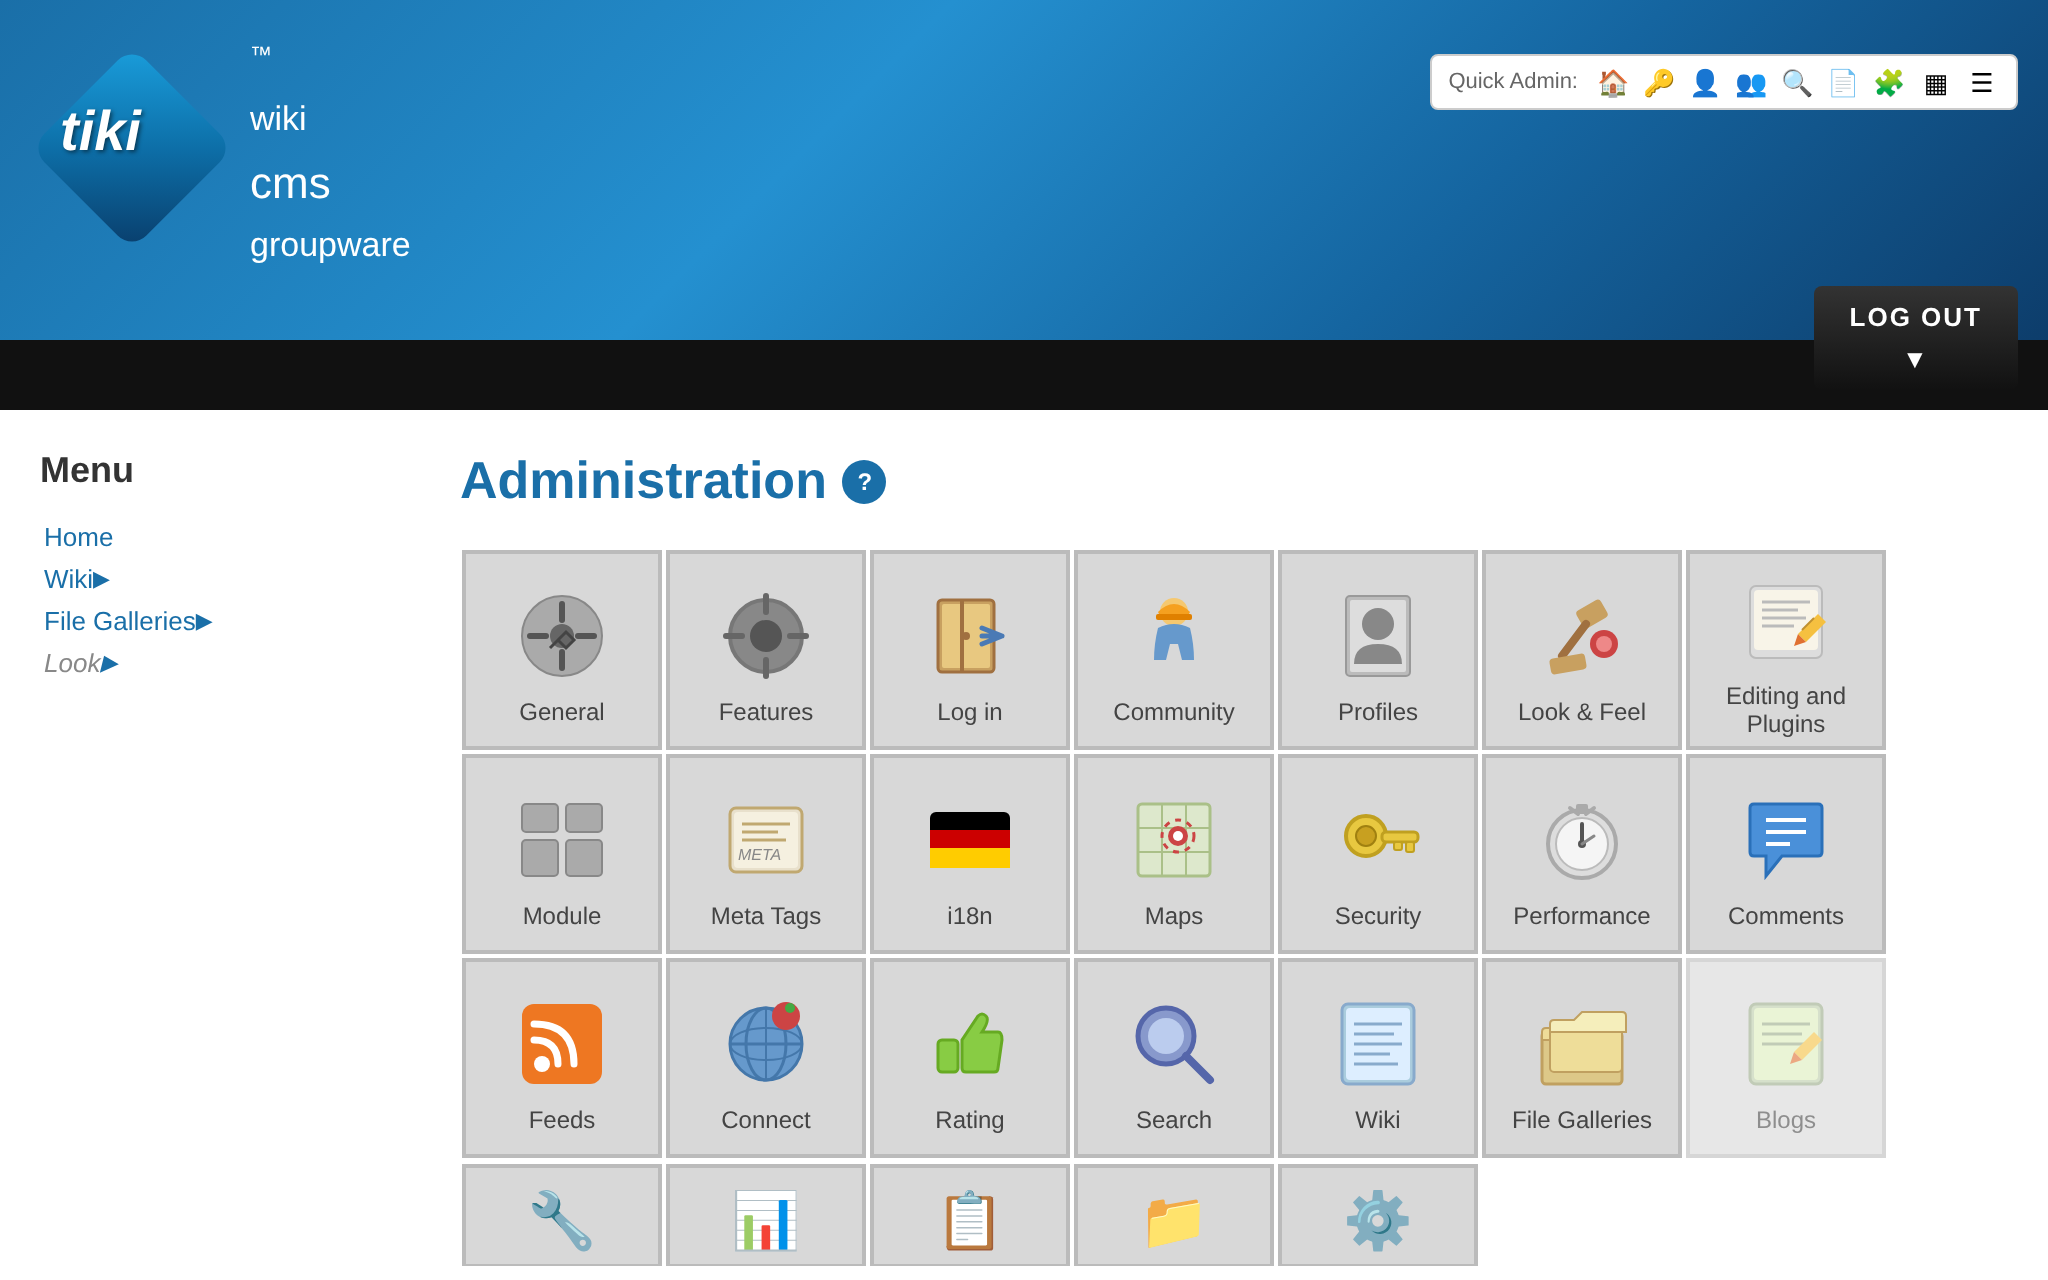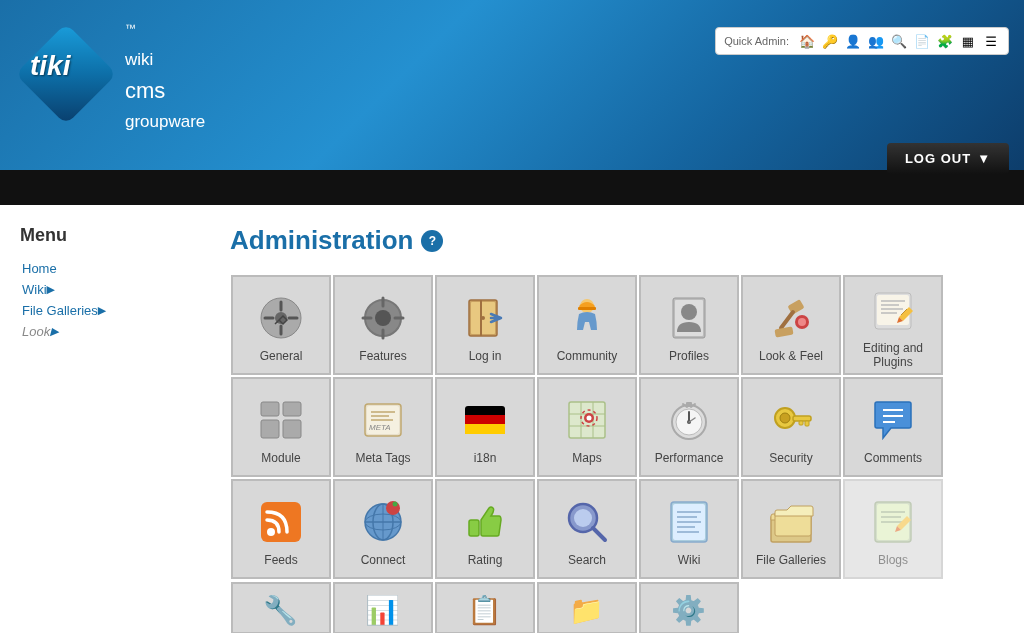--- a/index.html
+++ b/index.html
@@ -59,20 +59,21 @@
       padding: 8px 18px;
       border-radius: 4px;
       cursor: pointer;
       font-size: 13px;
       font-weight: bold;
       display: flex;
       align-items: center;
       gap: 6px;
       letter-spacing: 1px;
       margin-top: 80px;
+      flex-direction: column;
     }
 
     
     .nav-bar {
       background: #111;
       height: 35px;
     }
 
     
     .main-content {
@@ -397,51 +398,51 @@
             <circle cx="26" cy="22" r="8" fill="none" stroke="#cc4444" stroke-width="1.5" stroke-dasharray="3,3"></circle>
           </svg>
         </div>
         <span class="icon-label">Maps</span>
       </div>
 
       <div class="icon-cell">
         <div class="icon-img">
           <svg width="48" height="48" viewBox="0 0 48 48">
 
+            <circle cx="18" cy="22" r="10" fill="#e8c840" stroke="#c0a020" stroke-width="2"></circle>
+            <circle cx="18" cy="22" r="5" fill="#c8a020" stroke="#a08010" stroke-width="1"></circle>
+            <rect x="26" y="20" width="18" height="5" rx="2" fill="#e8c840" stroke="#c0a020" stroke-width="1.5"></rect>
+            <rect x="38" y="25" width="4" height="5" rx="1" fill="#e8c840" stroke="#c0a020" stroke-width="1"></rect>
+            <rect x="32" y="25" width="4" height="4" rx="1" fill="#e8c840" stroke="#c0a020" stroke-width="1"></rect>
+          </svg>
+        </div>
+        <span class="icon-label">Security</span>
+      </div>
+
+      <div class="icon-cell">
+        <div class="icon-img">
+          <svg width="48" height="48" viewBox="0 0 48 48">
+
             <circle cx="24" cy="26" r="17" fill="#ddd" stroke="#aaa" stroke-width="2"></circle>
             <circle cx="24" cy="26" r="13" fill="#f5f5f5" stroke="#bbb" stroke-width="1"></circle>
             <rect x="21" y="6" width="6" height="5" rx="1" fill="#aaa"></rect>
             <circle cx="24" cy="26" r="2" fill="#555"></circle>
             <line x1="24" y1="26" x2="24" y2="16" stroke="#555" stroke-width="2" stroke-linecap="round"></line>
             <line x1="24" y1="26" x2="30" y2="22" stroke="#888" stroke-width="1.5" stroke-linecap="round"></line>
             <line x1="18" y1="8" x2="22" y2="11" stroke="#aaa" stroke-width="2" stroke-linecap="round"></line>
             <line x1="30" y1="8" x2="26" y2="11" stroke="#aaa" stroke-width="2" stroke-linecap="round"></line>
           </svg>
         </div>
         <span class="icon-label">Performance</span>
       </div>
 
       <div class="icon-cell">
         <div class="icon-img">
           <svg width="48" height="48" viewBox="0 0 48 48">
 
-            <circle cx="18" cy="22" r="10" fill="#e8c840" stroke="#c0a020" stroke-width="2"></circle>
-            <circle cx="18" cy="22" r="5" fill="#c8a020" stroke="#a08010" stroke-width="1"></circle>
-            <rect x="26" y="20" width="18" height="5" rx="2" fill="#e8c840" stroke="#c0a020" stroke-width="1.5"></rect>
-            <rect x="38" y="25" width="4" height="5" rx="1" fill="#e8c840" stroke="#c0a020" stroke-width="1"></rect>
-            <rect x="32" y="25" width="4" height="4" rx="1" fill="#e8c840" stroke="#c0a020" stroke-width="1"></rect>
-          </svg>
-        </div>
-        <span class="icon-label">Security</span>
-      </div>
-
-      <div class="icon-cell">
-        <div class="icon-img">
-          <svg width="48" height="48" viewBox="0 0 48 48">
-
             <path d="M6 8 Q6 6 8 6 L40 6 Q42 6 42 8 L42 30 Q42 32 40 32 L22 32 L14 42 L14 32 L8 32 Q6 32 6 30 Z" fill="#4a90d9" stroke="#2a70b9" stroke-width="1.5"></path>
             <line x1="14" y1="14" x2="34" y2="14" stroke="white" stroke-width="2"></line>
             <line x1="14" y1="20" x2="34" y2="20" stroke="white" stroke-width="2"></line>
             <line x1="14" y1="26" x2="26" y2="26" stroke="white" stroke-width="2"></line>
           </svg>
         </div>
         <span class="icon-label">Comments</span>
       </div>
 
       <div class="icon-cell">

